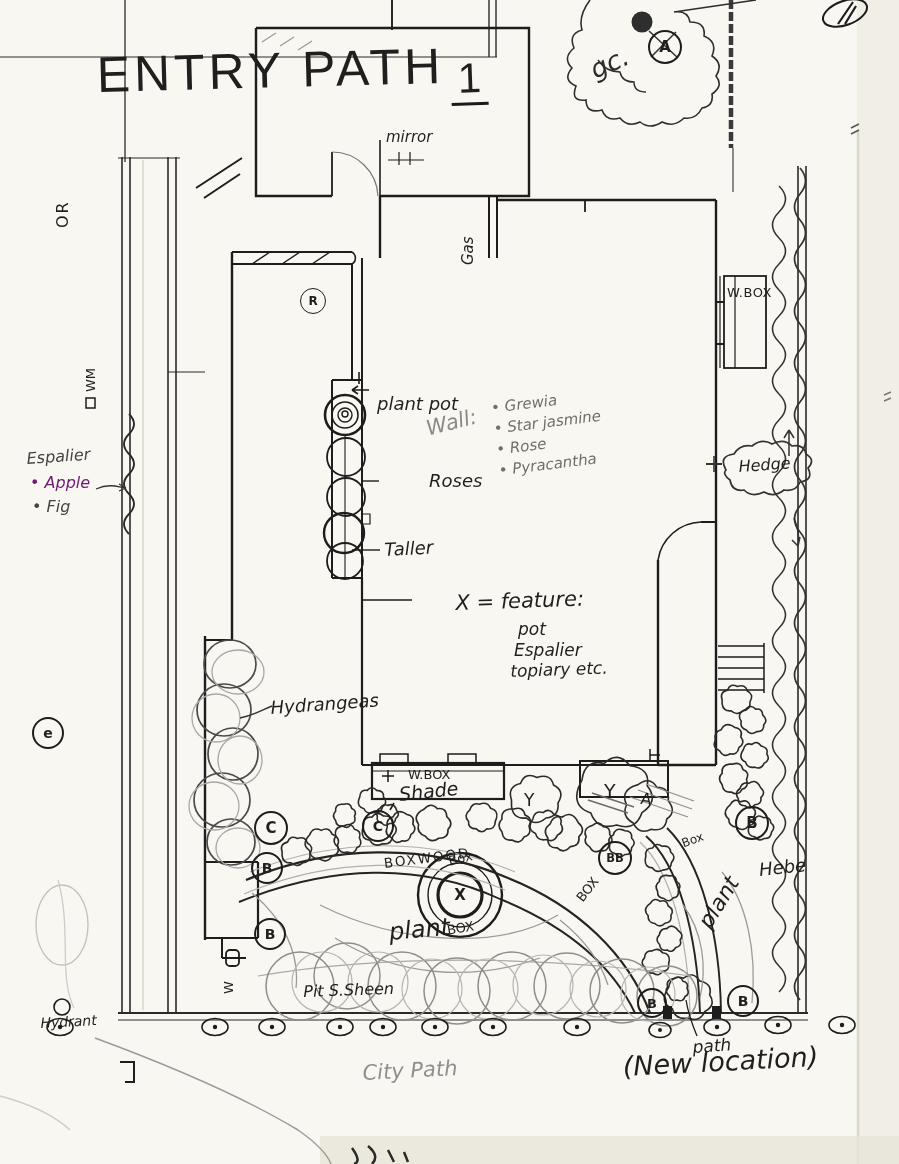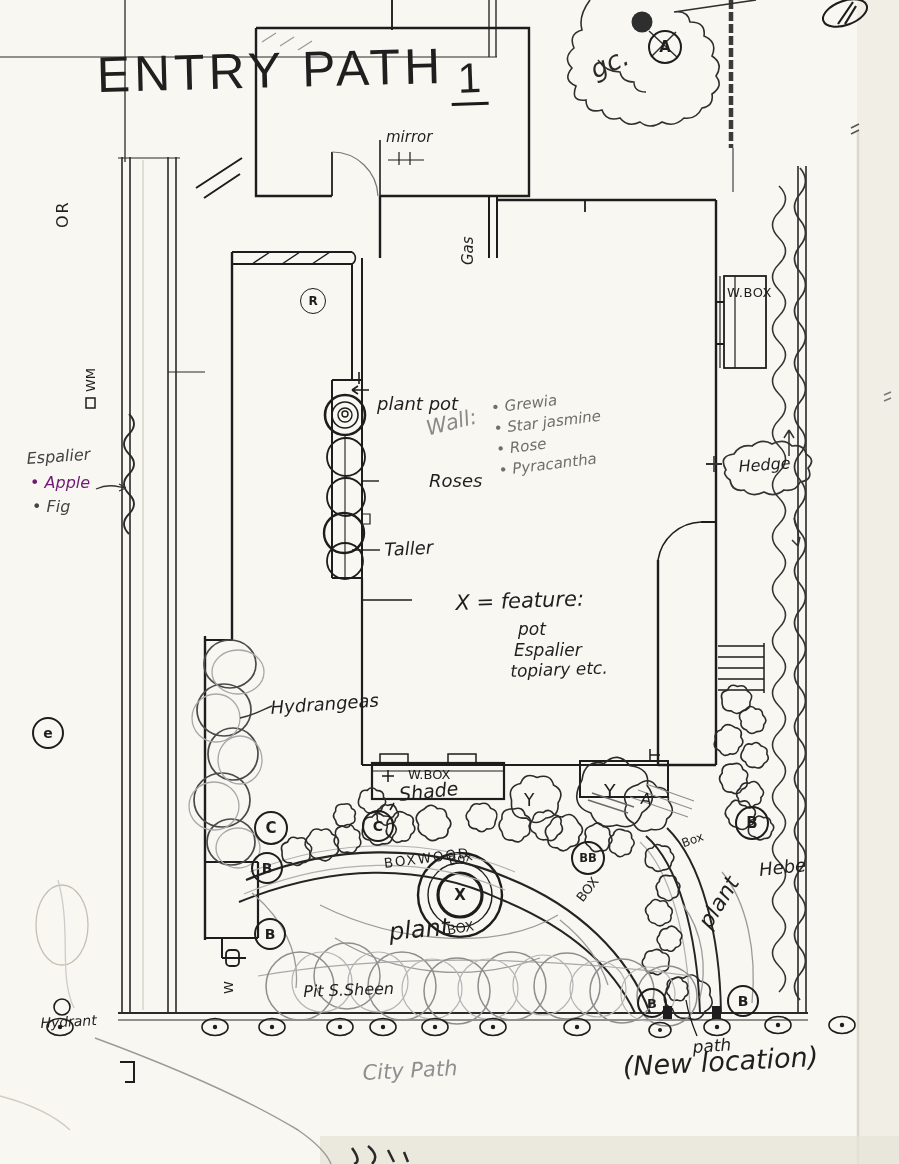--- a/index.html
+++ b/index.html
@@ -365,20 +365,20 @@
 <div class="lbl hw" style="left:622px;top:1052px;font-size:27px;transform:rotate(-3deg);">(New location)</div>
 
 <div class="lbl pr" style="left:222px;top:994px;font-size:13px;transform:rotate(-90deg);">W</div>
 
 <div class="mk" style="left:300px;top:288px;width:24px;height:24px;font-size:12px;border-width:1.5px;">R</div>
 <div class="mk" style="left:32px;top:717px;width:28px;height:28px;font-size:14px;">e</div>
 <div class="mk" style="left:254px;top:811px;width:30px;height:30px;font-size:15px;">C</div>
 <div class="mk" style="left:362px;top:810px;width:28px;height:28px;font-size:14px;">C</div>
 <div class="mk" style="left:251px;top:852px;width:28px;height:28px;font-size:14px;">B</div>
 <div class="mk" style="left:254px;top:918px;width:28px;height:28px;font-size:14px;">B</div>
-<div class="mk" style="left:571px;top:841px;width:30px;height:30px;font-size:11.5px;">BB</div>
+<div class="mk" style="left:598px;top:841px;width:30px;height:30px;font-size:11.5px;">BB</div>
 <div class="mk" style="left:735px;top:806px;width:30px;height:30px;font-size:15px;">B</div>
 <div class="mk" style="left:637px;top:988px;width:26px;height:26px;font-size:13px;">B</div>
 <div class="mk" style="left:727px;top:985px;width:28px;height:28px;font-size:14px;">B</div>
 <div class="mk" style="left:648px;top:30px;width:30px;height:30px;font-size:15px;">A</div>
 <div class="mk" style="left:448px;top:883px;width:24px;height:24px;font-size:15px;border:none;">X</div>
 
 </div>
 
 </body></html>

